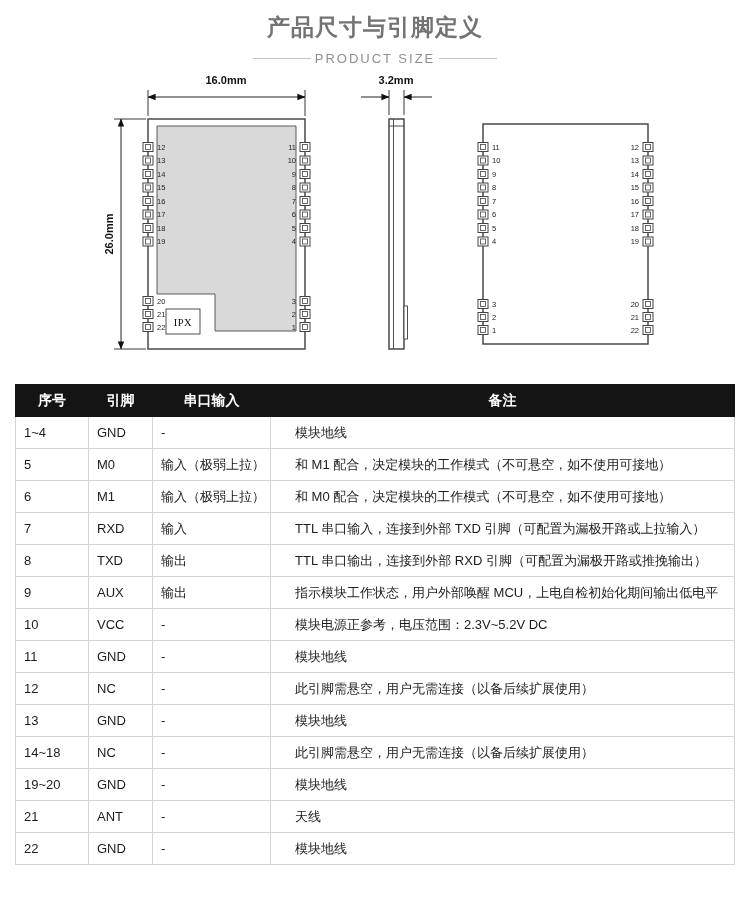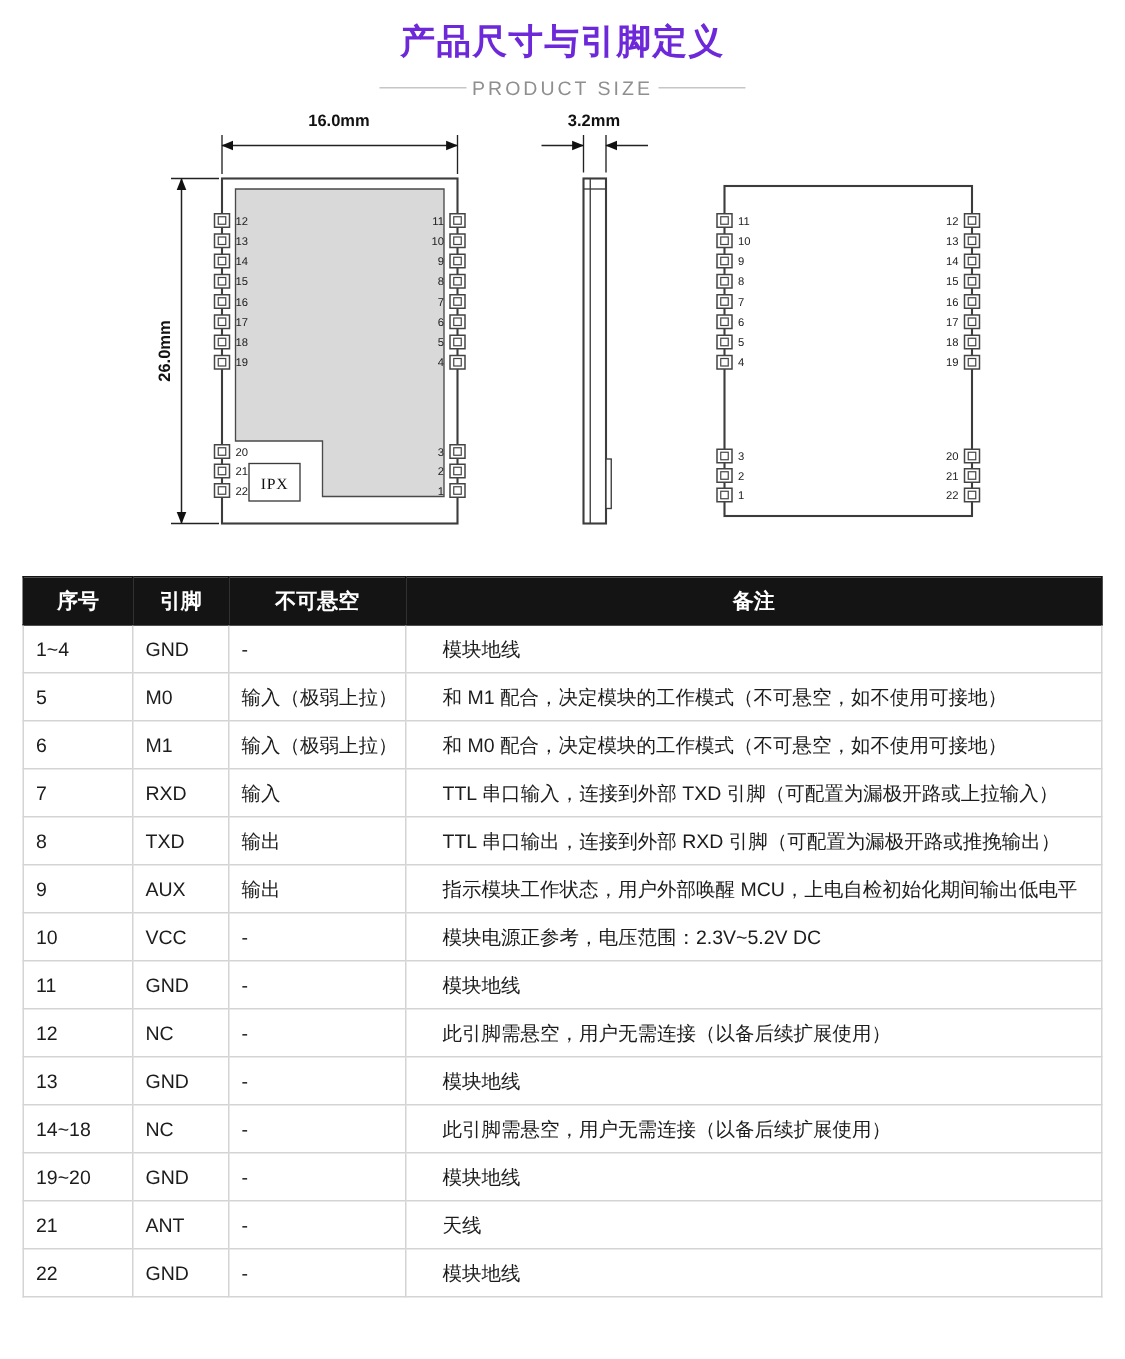--- a/index.html
+++ b/index.html
@@ -1,19 +1,19 @@
 <!DOCTYPE html>
 <html><head>
 <meta charset="utf-8">
 <style>
   *{margin:0;padding:0;box-sizing:border-box;}
   html,body{width:750px;background:#fff;}
   body{height:906px;overflow:hidden;font-family:"Liberation Sans","DejaVu Sans",sans-serif;color:#222;}
   .page{width:750px;height:906px;background:#fff;}
-  .title{text-align:center;font-size:23px;font-weight:700;color:#6d28d9;letter-spacing:1px;padding-top:12px;}
+  .title{text-align:center;font-size:23px;font-weight:700;color:#737373;letter-spacing:1px;padding-top:12px;}
   .subtitle{display:flex;align-items:center;justify-content:center;gap:4px;margin-top:8px;}
   .subtitle .line{width:58px;height:1px;background:#c6c6c6;}
   .subtitle .text{color:#8f8f8f;font-size:13px;letter-spacing:2px;}
   svg.drawings{display:block;width:750px;height:300px;margin-top:0;}
   .outline{fill:#fff;stroke:#3c3c3c;stroke-width:1.4;}
   .thin{fill:#fff;stroke:#3c3c3c;stroke-width:0.9;}
   .ext{stroke:#222;stroke-width:0.9;}
   .dim{stroke:#222;stroke-width:1;}
   .dimlabel{font-size:11px;font-weight:700;fill:#111;text-anchor:middle;}
   .shield{fill:#d9d9d9;stroke:#4a4a4a;stroke-width:0.9;}
@@ -235,21 +235,21 @@
     <colgroup>
       <col style="width:73px">
       <col style="width:64px">
       <col style="width:118px">
       <col>
     </colgroup>
     <thead>
       <tr>
         <th>序号</th>
         <th>引脚</th>
-        <th>不可悬空</th>
+        <th>串口输入</th>
         <th>备注</th>
       </tr>
     </thead>
     <tbody id="table-body">
         <tr>
           <td>1~4</td>
           <td>GND</td>
           <td>-</td>
           <td>模块地线</td>
         </tr>

